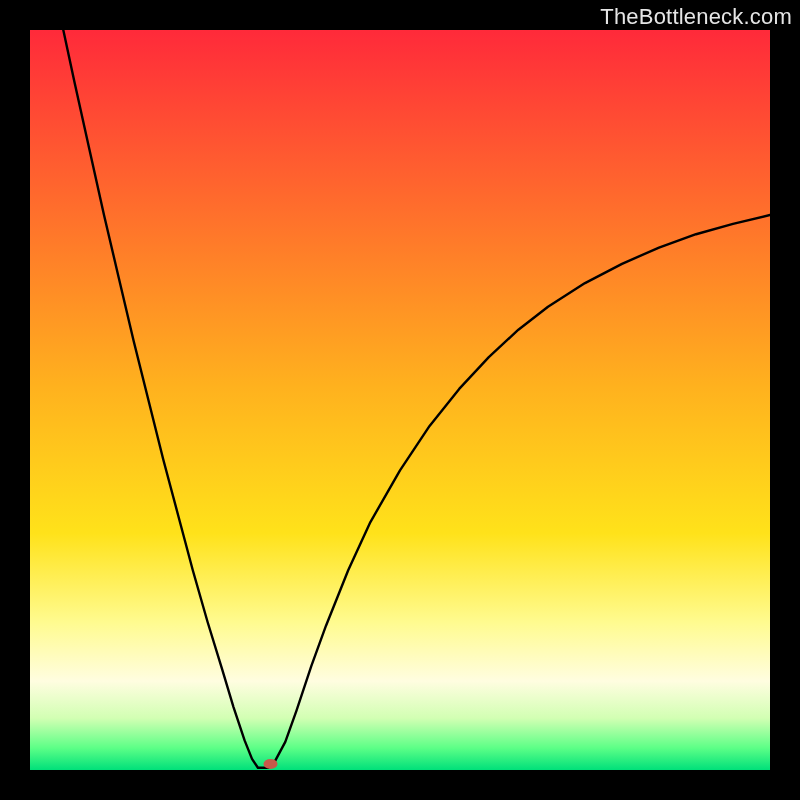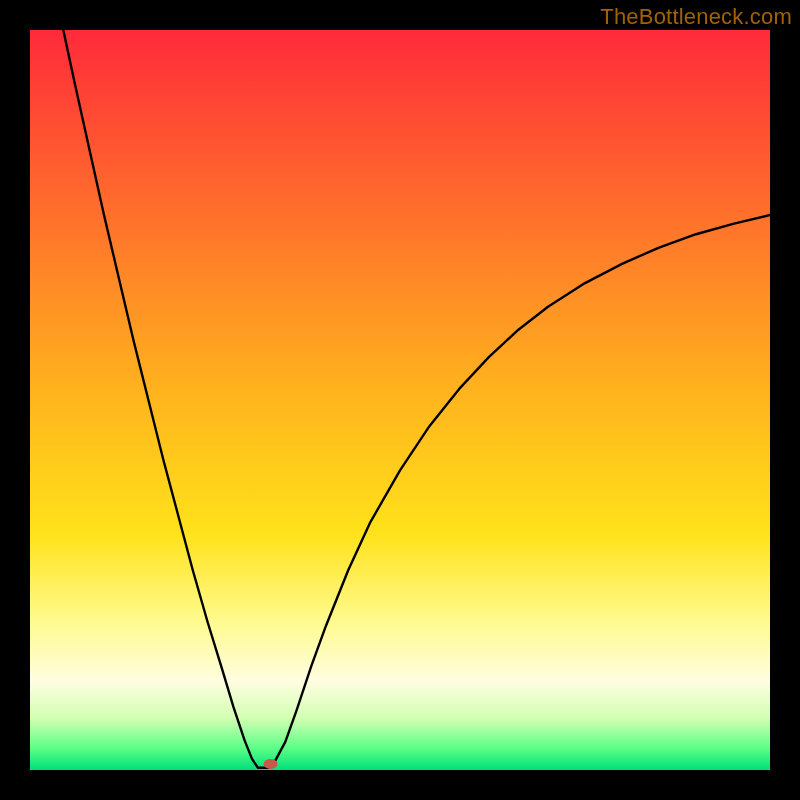--- a/index.html
+++ b/index.html
@@ -20,21 +20,21 @@
     position: absolute;
     left: 30px;
     top: 30px;
     width: 740px;
     height: 740px;
   }
   .attribution {
     position: absolute;
     top: 4px;
     right: 8px;
-    color: #a16207;
+    color: #e5e5e5;
     font-size: 22px;
     font-weight: 400;
     letter-spacing: 0.2px;
   }
   svg {
     display: block;
   }
 </style>
 </head>
 <body>

